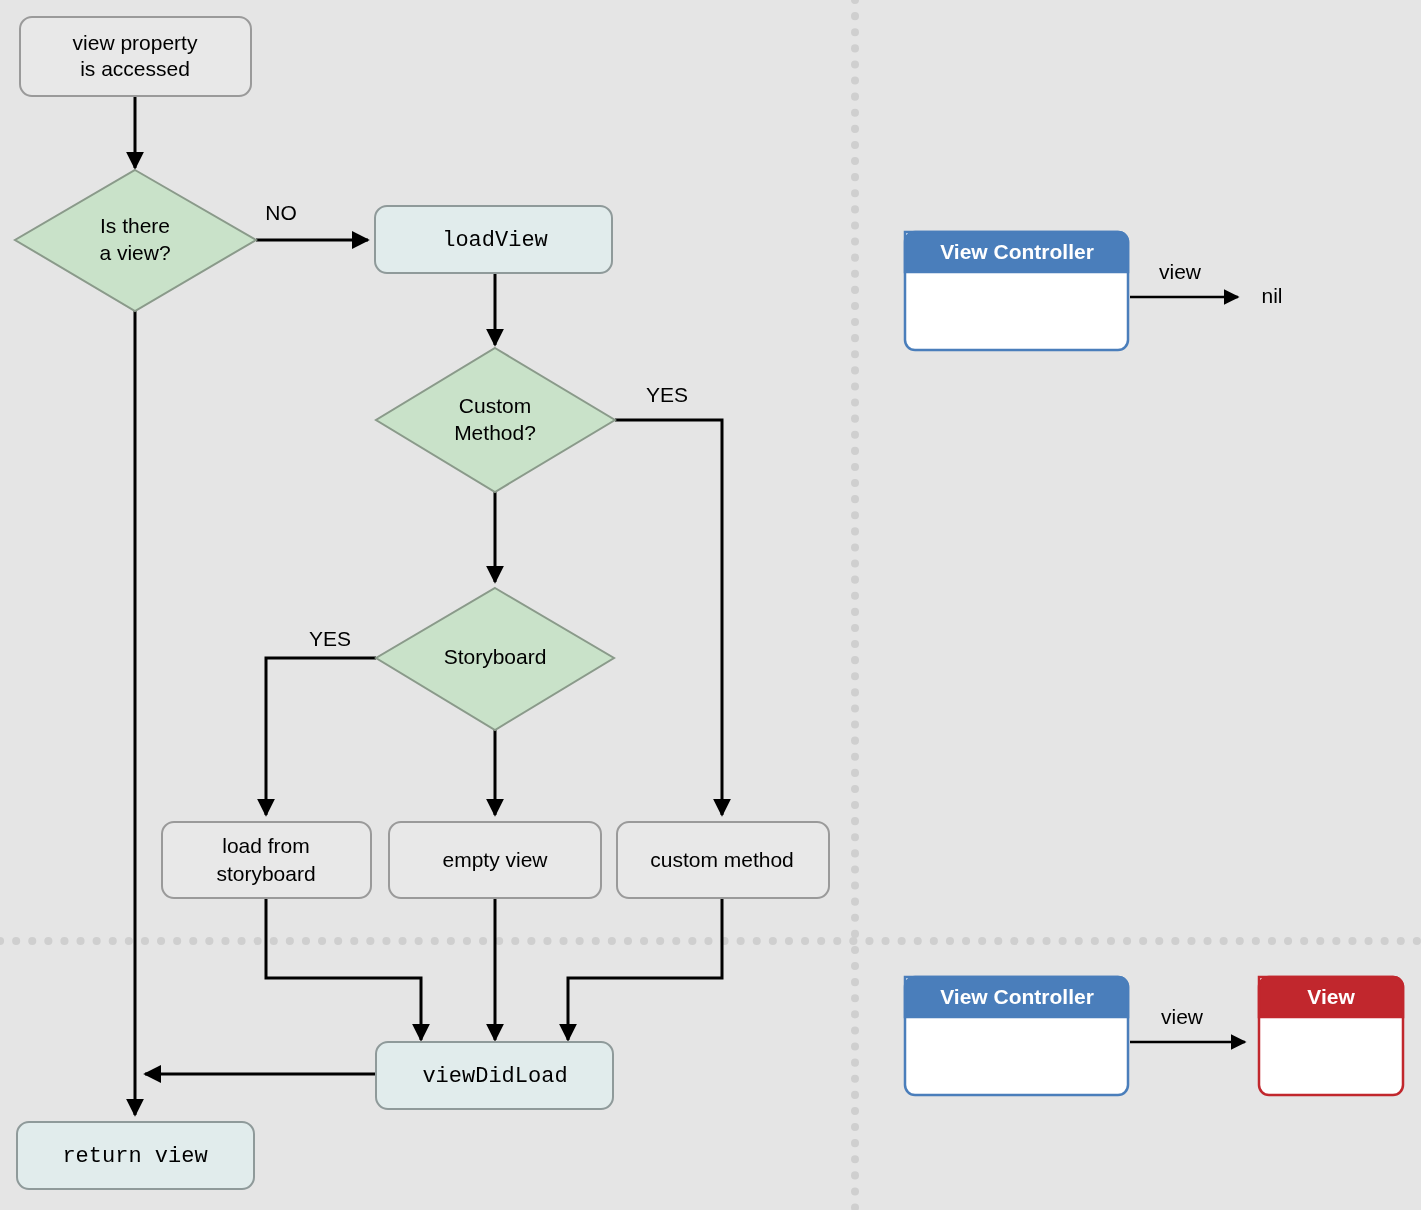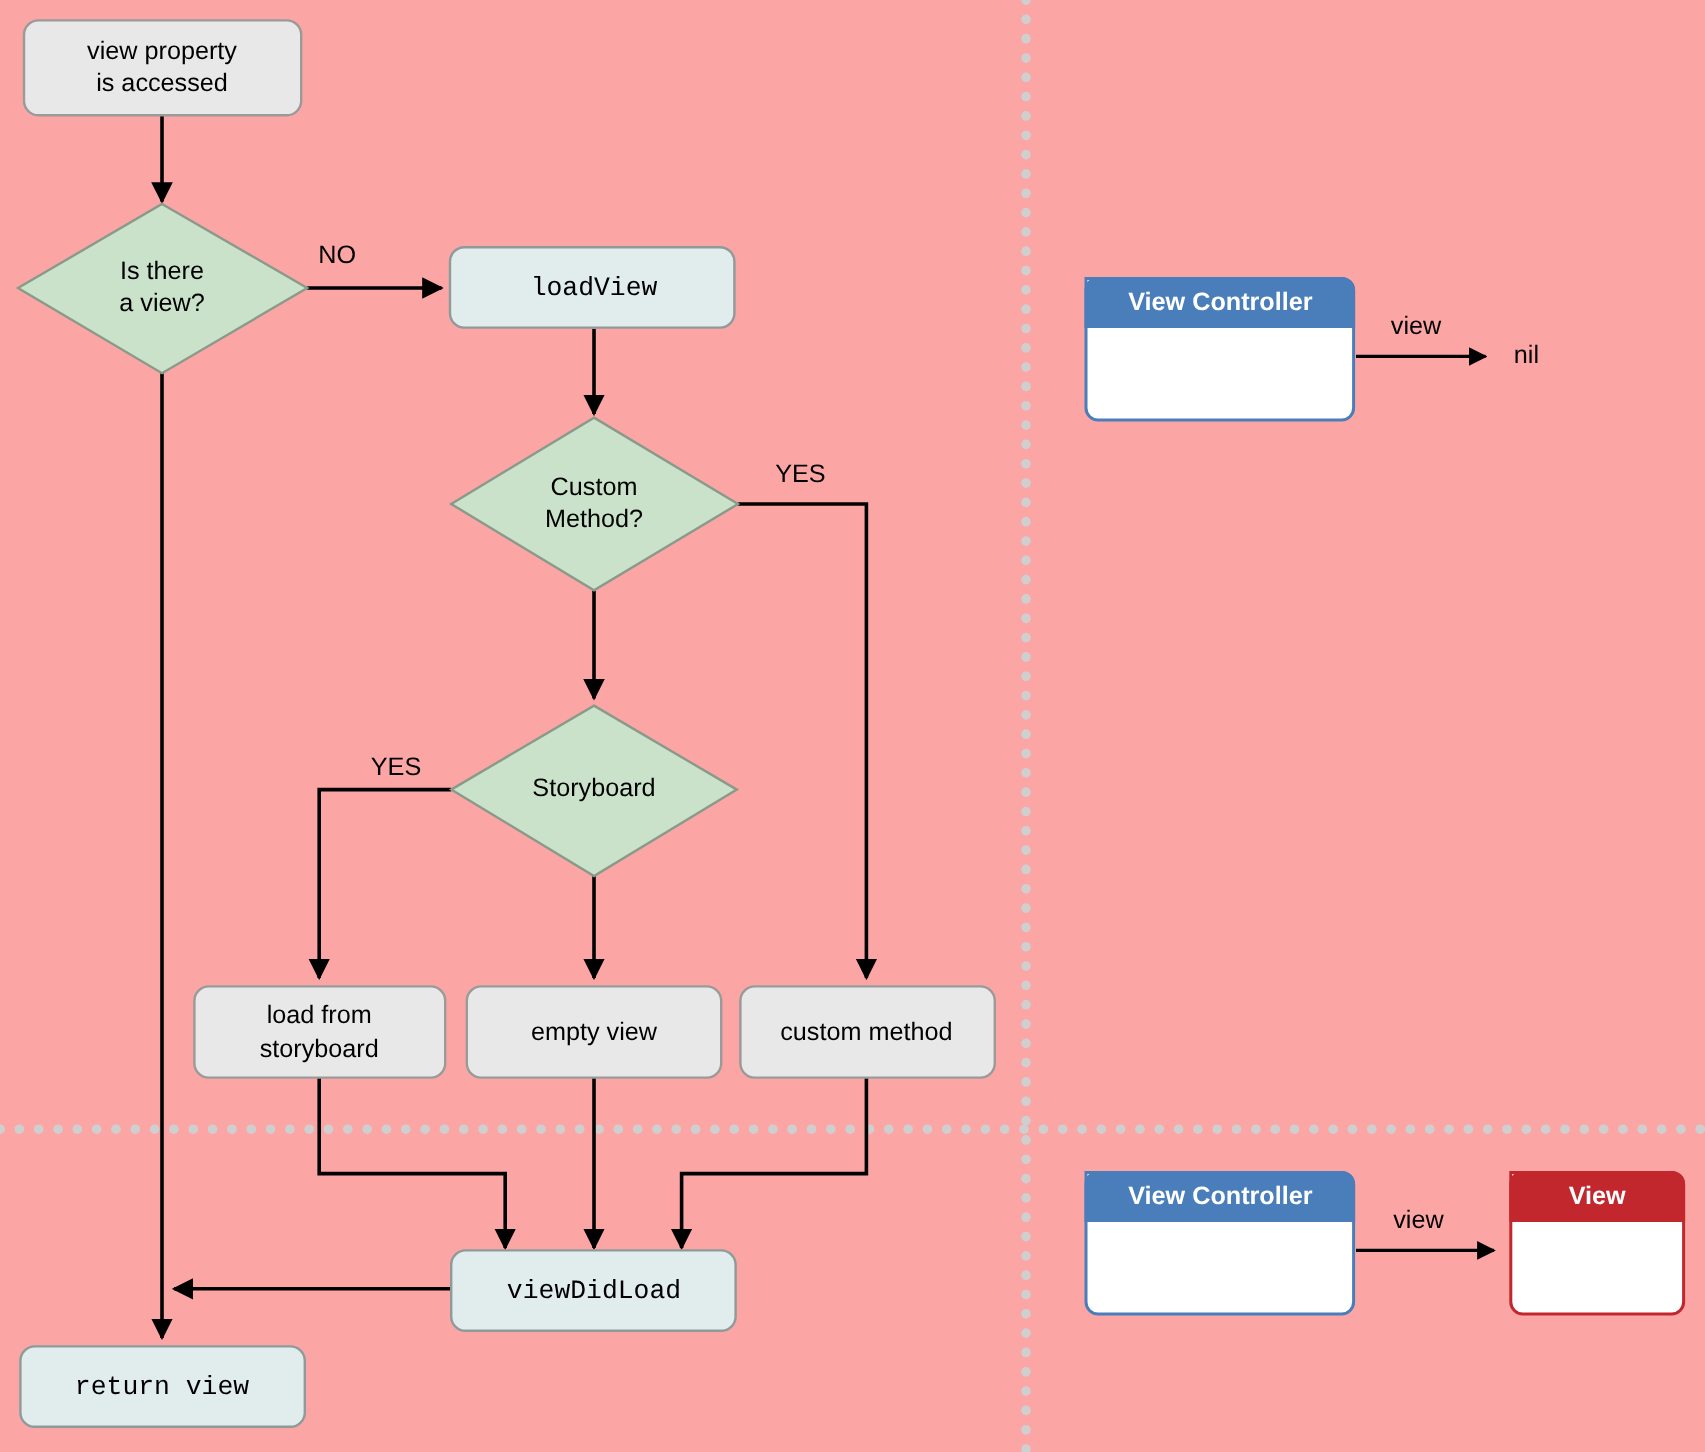--- a/index.html
+++ b/index.html
@@ -7,21 +7,21 @@
     padding: 0;
     background: #ffffff;
   }
   body {
     font-family: "Liberation Sans", sans-serif;
   }
   #canvas {
     position: relative;
     width: 1421px;
     height: 1210px;
-    background: #fca5a5;
+    background: #e5e5e5;
     overflow: hidden;
   }
   svg.layer {
     position: absolute;
     left: 0;
     top: 0;
     width: 1421px;
     height: 1210px;
   }
   .node-label {

